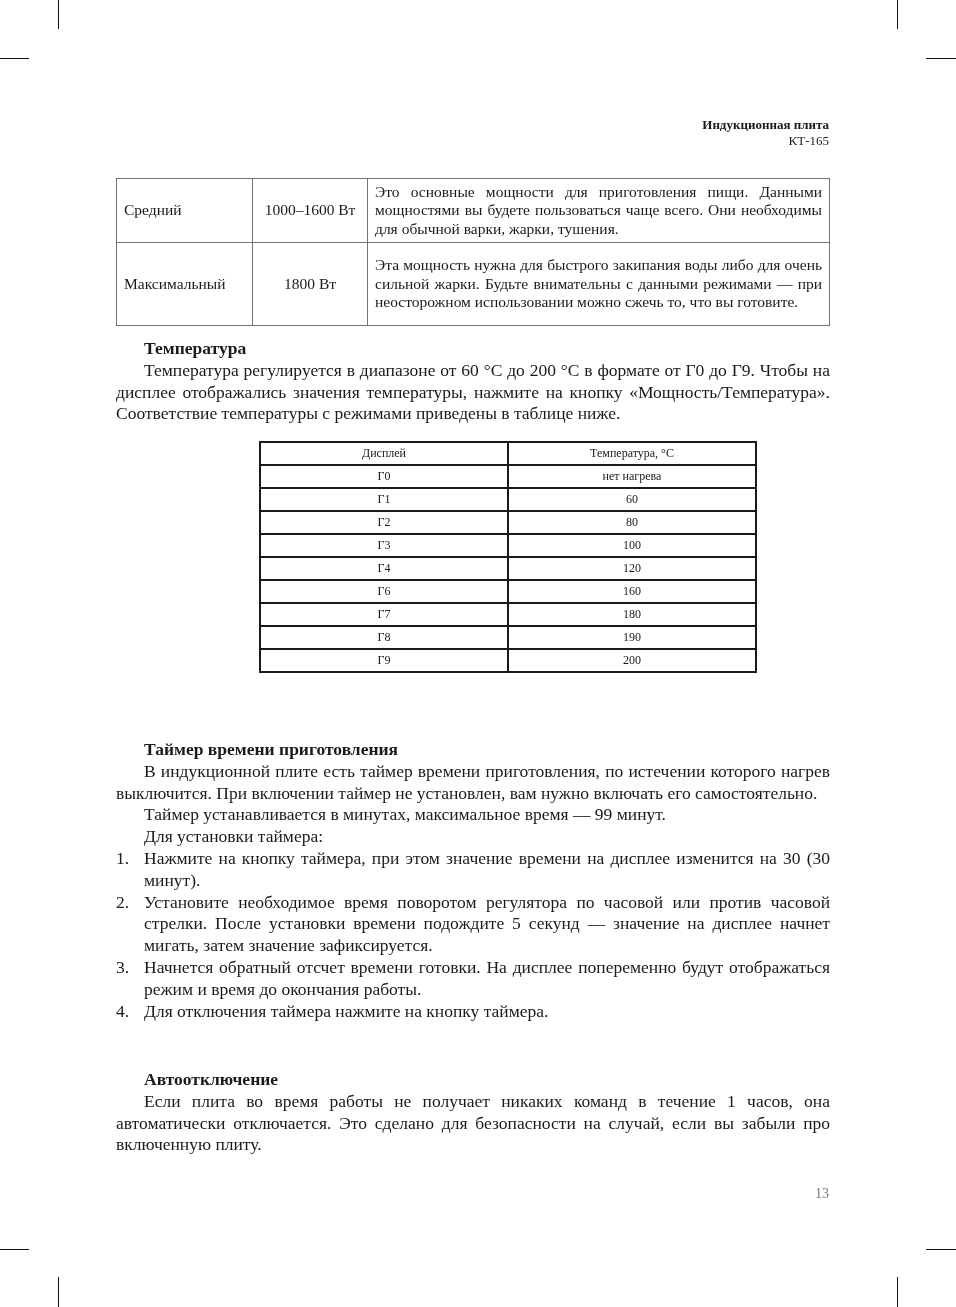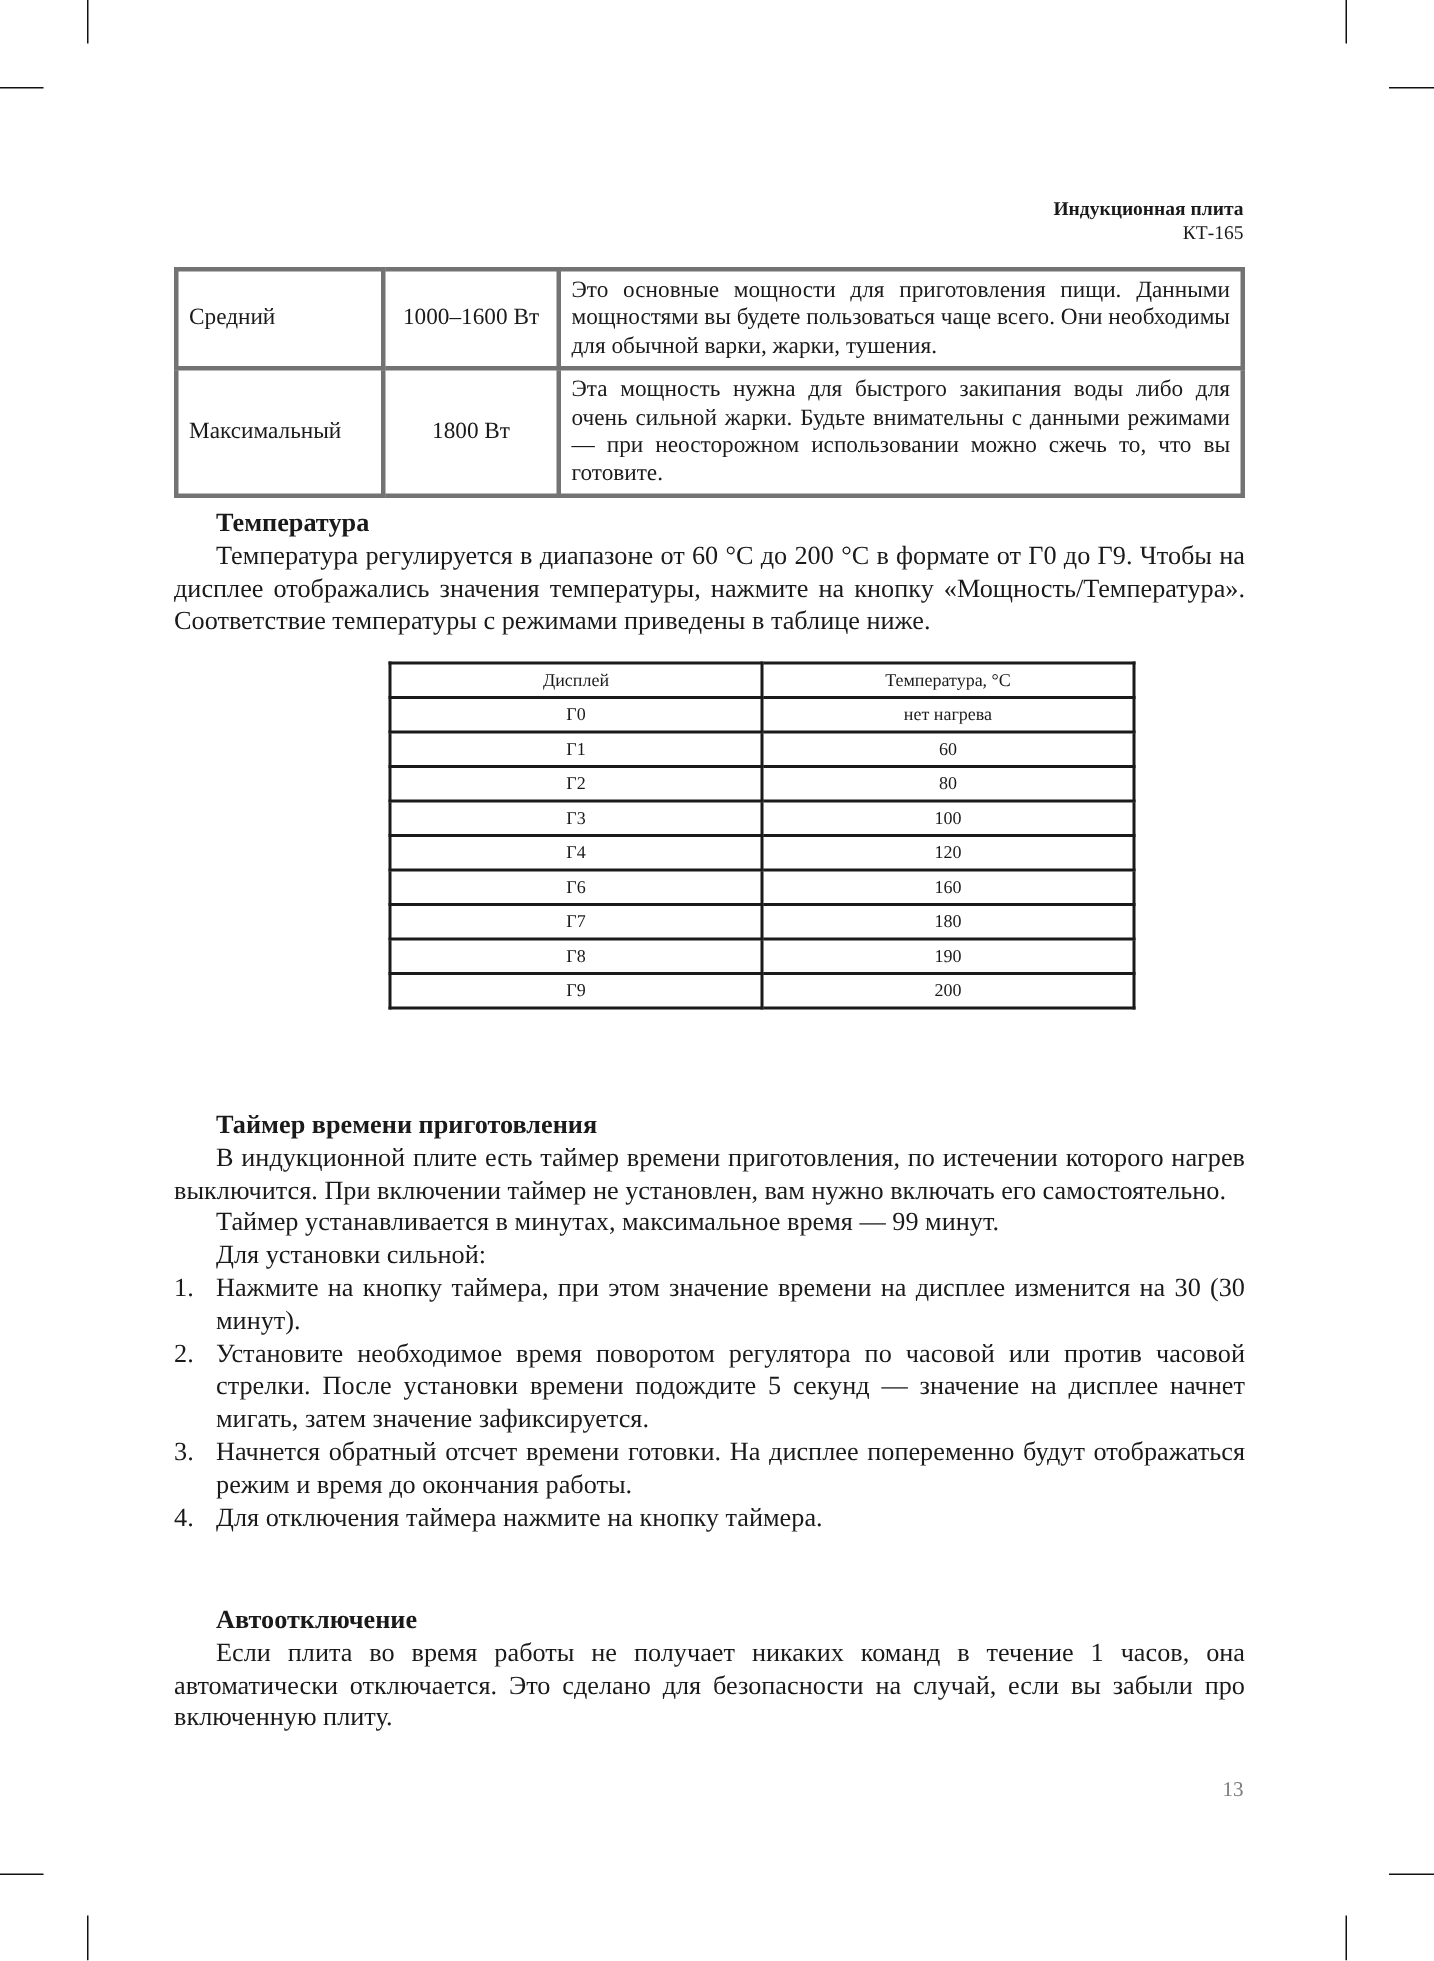--- a/index.html
+++ b/index.html
@@ -1,22 +1,22 @@
 <!DOCTYPE html>
 <html><head>
 <meta charset="utf-8">
 <style>
   html, body { margin: 0; padding: 0; background: #ffffff; }
   body { width: 956px; height: 1307px; position: relative; overflow: hidden;
          font-family: "Liberation Serif", "DejaVu Serif", serif; color: #1a1a1a; }
   .crop { position: absolute; background: #111; }
-  .header { position: absolute; right: 127px; top: 131px; text-align: right; font-size: 13px; line-height: 16px; }
+  .header { position: absolute; right: 127px; top: 117px; text-align: right; font-size: 13px; line-height: 16px; }
   .header .title { font-weight: bold; }
   table.power { position: absolute; left: 116px; top: 178px; width: 714px; border-collapse: collapse; font-size: 15.5px; }
-  table.power td { border: 3px solid #737373; padding: 3px 7px; vertical-align: middle; line-height: 18.5px; }
+  table.power td { border: 1px solid #737373; padding: 3px 7px; vertical-align: middle; line-height: 18.5px; }
   table.power td.mode { width: 121px; text-align: left; }
   table.power td.watt { width: 110px; text-align: center; padding: 3px 2px; }
   table.power td.desc { text-align: justify; }
   table.power tr.r1 td { height: 57px; }
   table.power tr.r2 td { height: 76px; }
   .section { position: absolute; left: 116px; width: 714px; font-size: 17.5px; line-height: 21.8px; }
   .section h3 { margin: 0; font-size: 17.5px; font-weight: bold; padding-left: 28px; line-height: 21.8px; }
   .section p { margin: 0; text-indent: 28px; text-align: justify; }
   table.temp { position: absolute; left: 259px; top: 441px; width: 498px; border-collapse: collapse; font-size: 12px; }
   table.temp td { border: 2px solid #1a1a1a; height: 21px; text-align: center; padding: 0; width: 50%; }
@@ -104,21 +104,21 @@
         <td>Г9</td>
         <td>200</td>
       </tr>
 </tbody>
   </table>
 
 <div class="section" style="top:739px;">
   <h3>Таймер времени приготовления</h3>
   <p>В индукционной плите есть таймер времени приготовления, по истечении которого нагрев выключится. При включении таймер не установлен, вам нужно включать его самостоятельно.</p>
   <p>Таймер устанавливается в минутах, максимальное время — 99 минут.</p>
-  <p>Для установки сильной:</p>
+  <p>Для установки таймера:</p>
   <ol class="steps">
     <li><span class="num">1.</span><span>Нажмите на кнопку таймера, при этом значение времени на дисплее изменится на 30 (30 минут).</span></li>
     <li><span class="num">2.</span><span>Установите необходимое время поворотом регулятора по часовой или против часовой стрелки. После установки времени подождите 5 секунд — значение на дисплее начнет мигать, затем значение зафиксируется.</span></li>
     <li><span class="num">3.</span><span>Начнется обратный отсчет времени готовки. На дисплее попеременно будут отображаться режим и время до окончания работы.</span></li>
     <li><span class="num">4.</span><span>Для отключения таймера нажмите на кнопку таймера.</span></li>
   </ol>
 </div>
 
 <div class="section" style="top:1069px;">
   <h3>Автоотключение</h3>

